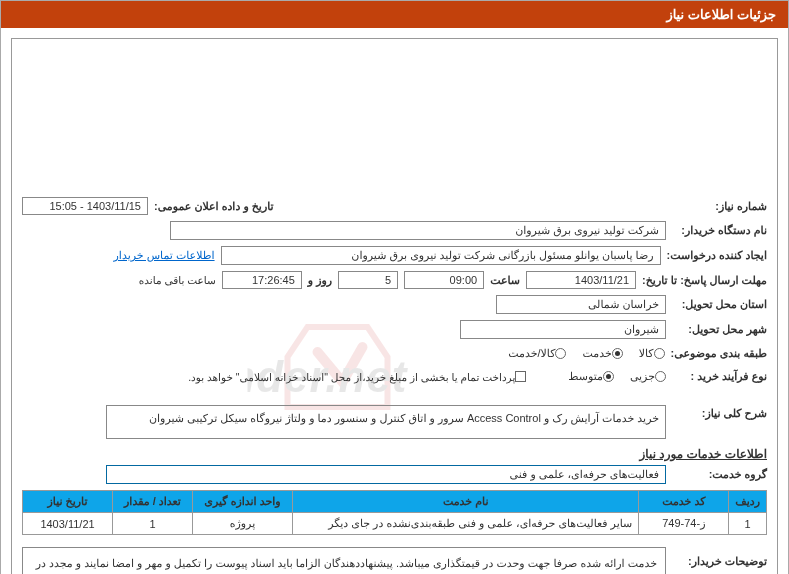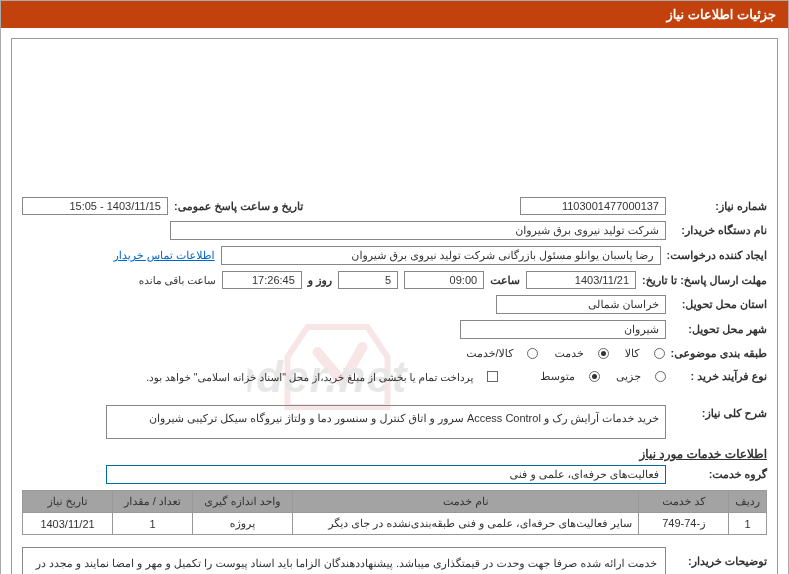--- a/index.html
+++ b/index.html
@@ -50,34 +50,34 @@
 .label-narrow { min-width: auto; }
 .val-box {
   border: 1px solid #888;
   background: #fff;
   padding: 2px 6px;
   font-size: 11px;
   min-height: 18px;
   display: inline-flex;
   align-items: center;
 }
-.val-med { width: 146px; }
+.val-med { width: 126px; }
 .val-small { width: 80px; }
 .val-tiny { width: 60px; }
 .val-xl { width: 496px; }
 .link {
   color: #0066cc;
   text-decoration: underline;
   cursor: pointer;
   font-size: 11px;
 }
 .radio-item {
   display: inline-flex;
   align-items: center;
-  gap: 14px;
+  gap: 0;
   margin-left: 10px;
   font-size: 11px;
 }
 .radio-dot {
   width: 11px;
   height: 11px;
   border: 1px solid #666;
   border-radius: 50%;
   display: inline-block;
   position: relative;
@@ -125,22 +125,22 @@
   width: 100%;
   margin-top: 6px;
   font-size: 11px;
 }
 table.data th, table.data td {
   border: 1px solid #999;
   padding: 4px 6px;
   text-align: center;
 }
 table.data th {
-  background: #a3a3a3;
-  font-weight: normal;
+  background: #0ea5e9;
+  font-weight: bold;
 }
 .desc-box {
   border: 1px solid #888;
   padding: 6px 8px;
   font-size: 11px;
   line-height: 1.7;
   margin-top: 6px;
   min-height: 40px;
 }
 .desc-row {
@@ -187,23 +187,22 @@
           <g transform="translate(40,30)">
             <path d="M20 0 L80 0 L100 30 L100 80 L0 80 L0 30 Z" fill="none" stroke="#c33" stroke-width="6"></path>
             <path d="M30 25 L55 55 L75 20" fill="none" stroke="#c33" stroke-width="10" stroke-linecap="round"></path>
           </g>
           <text x="160" y="95" class="wm-text">AriaTender.net</text>
         </svg>
       </div>
 
       <div class="row">
         <span class="label">شماره نیاز:</span>
-        <span class="val-box val-med">1103001477000137</span>
         <span class="spacer"></span>
-        <span class="label label-narrow">تاریخ و ساعت پاسخ عمومی:</span>
+        <span class="label label-narrow">تاریخ و داده اعلان عمومی:</span>
         <span class="val-box val-med">1403/11/15 - 15:05</span>
       </div>
 
       <div class="row">
         <span class="label">نام دستگاه خریدار:</span>
         <span class="val-box val-xl">شرکت تولید نیروی برق شیروان</span>
       </div>
 
       <div class="row">
         <span class="label">ایجاد کننده درخواست:</span>

